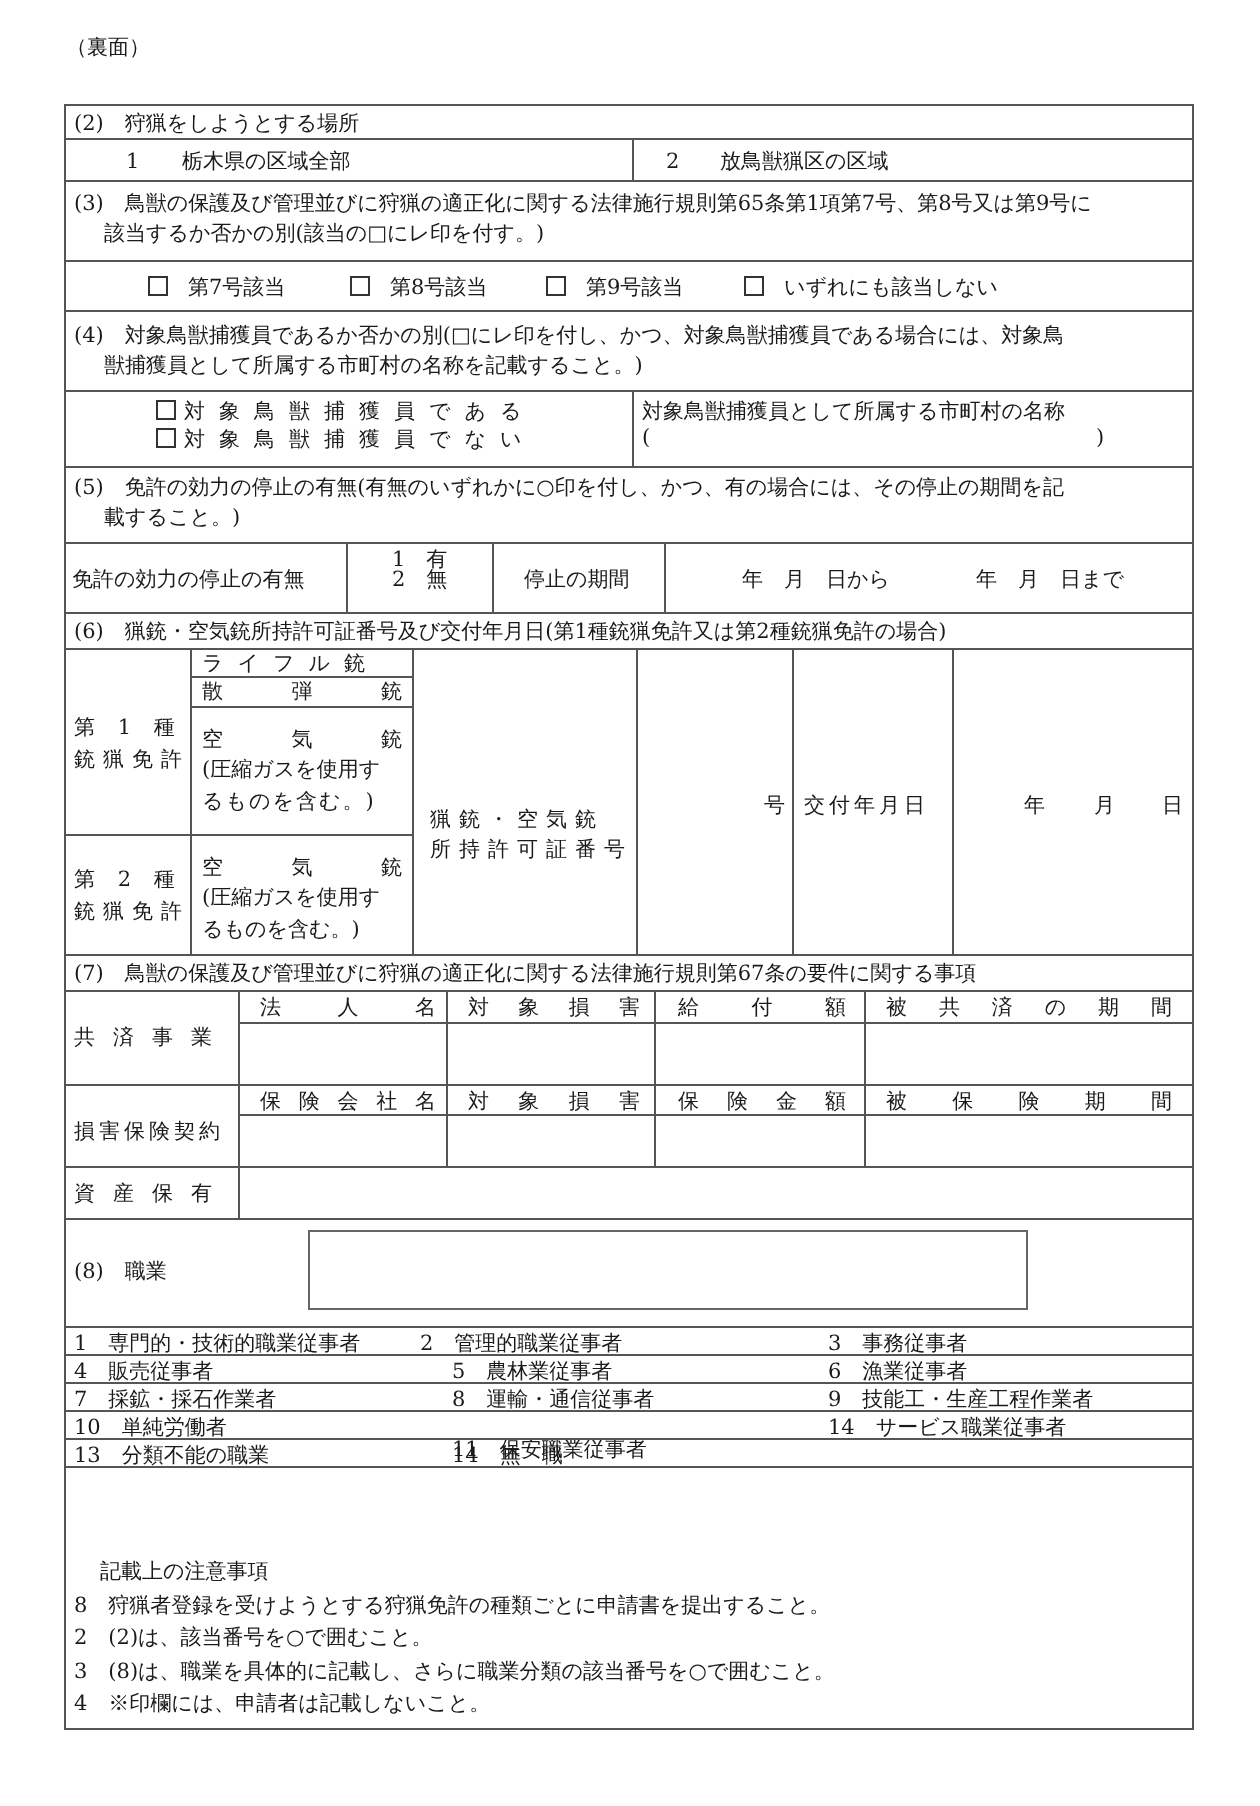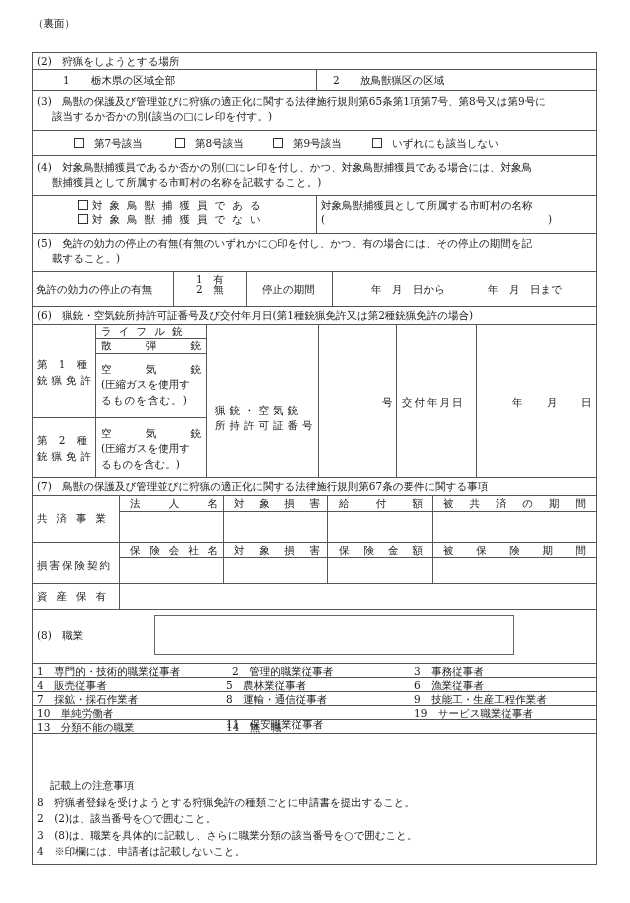--- a/index.html
+++ b/index.html
@@ -197,31 +197,31 @@
 <div class="abs" style="left:37px;top:590px;letter-spacing:9px;">資産保有</div>
 <div class="abs" style="left:120px;top:584px;width:476px;height:25px;"></div>
 <div class="hl" style="left:32px;top:609px;width:565px;"></div>
 
 <div class="abs" style="left:37px;top:629px;">(8)　職業</div>
 <div class="box" style="left:154px;top:615px;width:360px;height:40px;border-color:#666;"></div>
 <div class="hl" style="left:32px;top:663px;width:565px;"></div>
 
 <div id="occ-grid">
     <div class="abs" style="left: 37px; top: 665px;">1　専門的・技術的職業従事者</div>
-    <div class="abs" style="left: 232px; top: 665px; text-align: right;">2　管理的職業従事者</div>
+    <div class="abs" style="left: 210px; top: 665px; text-align: right;">2　管理的職業従事者</div>
     <div class="abs" style="left: 414px; top: 665px;">3　事務従事者</div>
     <div class="abs" style="left: 37px; top: 679px;">4　販売従事者</div>
     <div class="abs" style="left: 226px; top: 679px;">5　農林業従事者</div>
     <div class="abs" style="left: 414px; top: 679px;">6　漁業従事者</div>
     <div class="abs" style="left: 37px; top: 693px;">7　採鉱・採石作業者</div>
     <div class="abs" style="left: 226px; top: 693px;">8　運輸・通信従事者</div>
     <div class="abs" style="left: 414px; top: 693px;">9　技能工・生産工程作業者</div>
     <div class="abs" style="left: 37px; top: 707px;">10　単純労働者</div>
     <div class="abs" style="left: 226px; top: 690px; margin-top: 28px;">11　保安職業従事者</div>
-    <div class="abs" style="left: 414px; top: 707px;">19　サービス職業従事者</div>
+    <div class="abs" style="left: 414px; top: 707px;">14　サービス職業従事者</div>
     <div class="abs" style="left: 37px; top: 721px;">13　分類不能の職業</div>
     <div class="abs" style="left: 226px; top: 721px;">14　無　職</div>
     <div class="hl" style="left: 32px; width: 565px; top: 677px;"></div>
     <div class="hl" style="left: 32px; width: 565px; top: 691px;"></div>
     <div class="hl" style="left: 32px; width: 565px; top: 705px;"></div>
     <div class="hl" style="left: 32px; width: 565px; top: 719px;"></div>
     <div class="hl" style="left: 32px; width: 565px; top: 733px;"></div>
   </div>
 
 <div class="abs" style="left:50px;top:779px;">記載上の注意事項</div>

